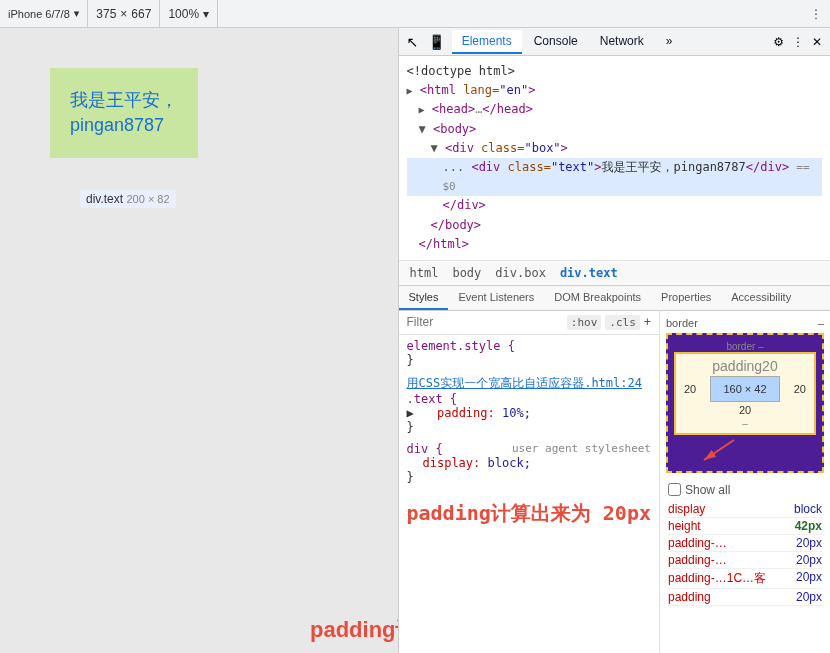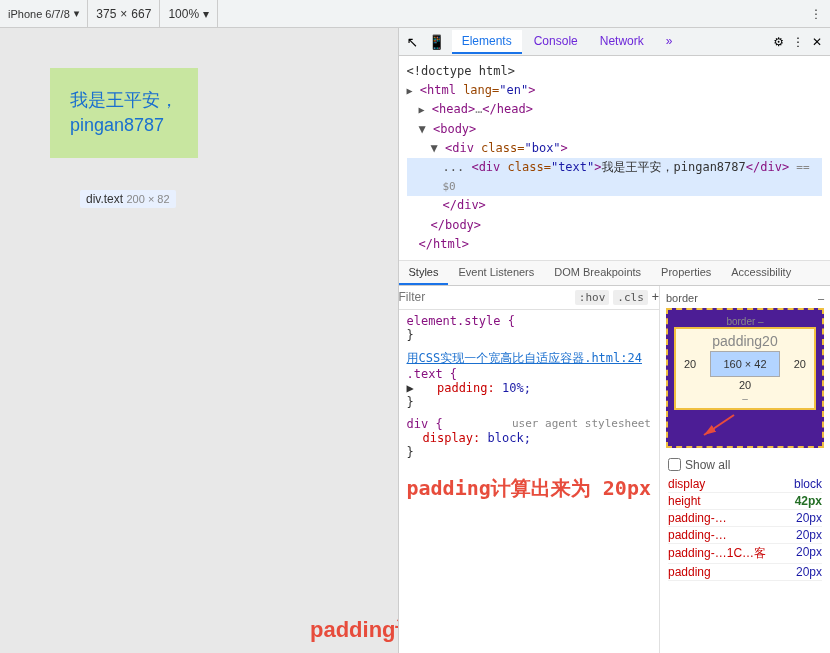--- a/index.html
+++ b/index.html
@@ -110,21 +110,21 @@
       background: #f1f3f4;
       border-bottom: 1px solid #ccc;
       height: 28px;
       padding: 0 4px;
       gap: 2px;
     }
     .devtools-tab {
       padding: 4px 10px;
       font-size: 12px;
       cursor: pointer;
-      color: #6d28d9;
+      color: #0f172a;
       border-bottom: 2px solid transparent;
       white-space: nowrap;
     }
     .devtools-tab.active {
       color: #1a73e8;
       border-bottom: 2px solid #1a73e8;
       background: #fff;
     }
     .devtools-tab-spacer { flex: 1; }
     .devtools-top-icons {
@@ -219,21 +219,21 @@
     .styles-right {
       width: 170px;
       font-size: 11px;
       overflow-y: auto;
     }
 
     
     .filter-bar {
       display: flex;
       align-items: center;
-      padding: 4px 0;
+      padding: 4px 8px;
       border-bottom: 1px solid #e0e0e0;
       gap: 4px;
       background: #fff;
     }
     .filter-input {
       flex: 1;
       border: none;
       outline: none;
       font-size: 12px;
       background: transparent;
@@ -442,20 +442,29 @@
         <span class="tag-blue">&lt;/div&gt;</span>
       </div>
       <div class="indent2">
         <span class="tag-blue">&lt;/body&gt;</span>
       </div>
       <div class="indent1">
         <span class="tag-blue">&lt;/html&gt;</span>
       </div>
     </div>
 
+    <div class="breadcrumb-bar">
+      <span class="breadcrumb-item">html</span>
+      <span class="breadcrumb-sep"> </span>
+      <span class="breadcrumb-item">body</span>
+      <span class="breadcrumb-sep"> </span>
+      <span class="breadcrumb-item">div.box</span>
+      <span class="breadcrumb-sep"> </span>
+      <span class="breadcrumb-item active">div.text</span>
+    </div>
 
     <div class="style-tabs">
       <div class="style-tab active">Styles</div>
       <div class="style-tab">Event Listeners</div>
       <div class="style-tab">DOM Breakpoints</div>
       <div class="style-tab">Properties</div>
       <div class="style-tab">Accessibility</div>
     </div>
 
     <div class="styles-panel">

